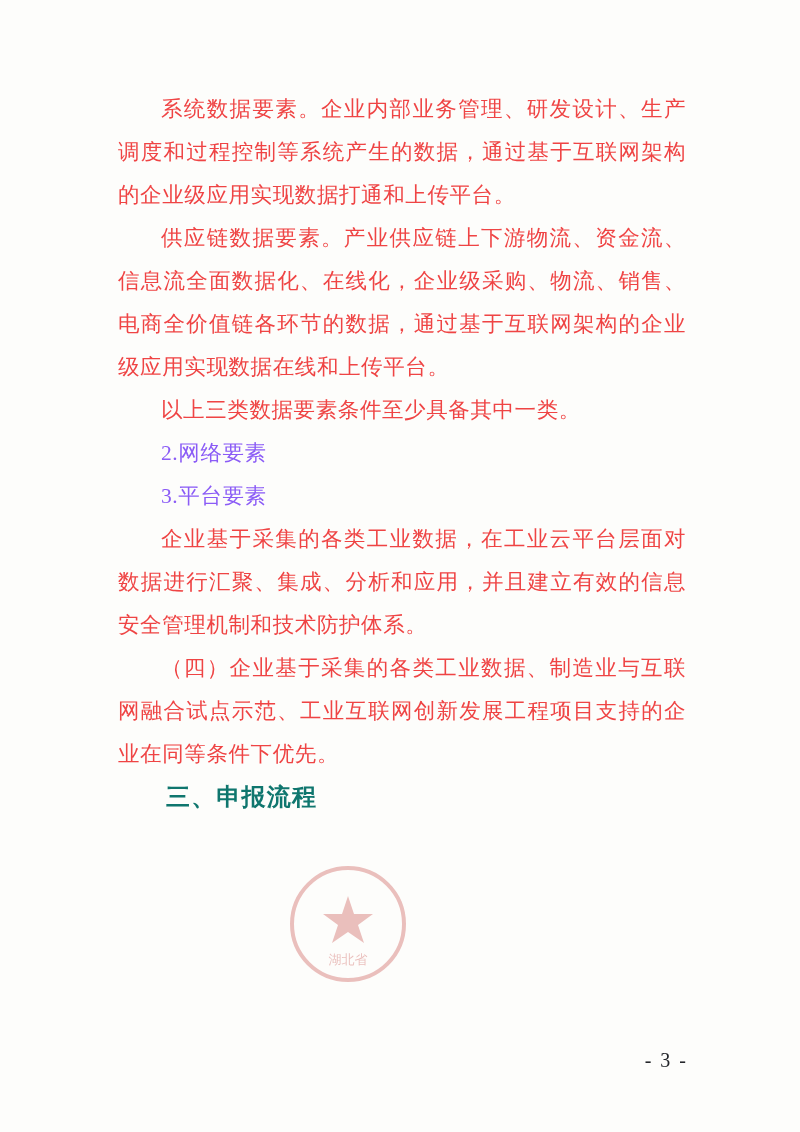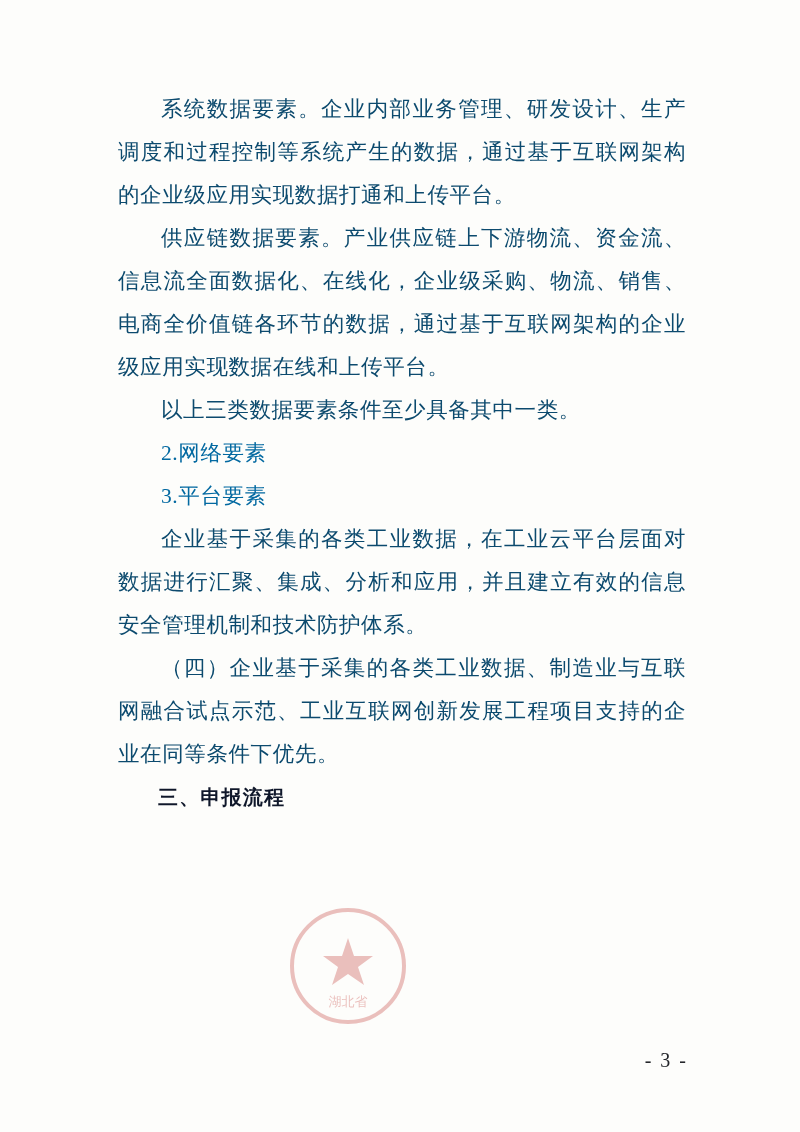--- a/index.html
+++ b/index.html
@@ -20,21 +20,21 @@
     left: 0;
     top: 0;
     width: 800px;
     height: 1132px;
     background: #fdfdfb;
   }
   
   .seal {
     position: absolute;
     left: 288px;
-    top: 906px;
+    top: 864px;
     width: 120px;
     height: 120px;
     opacity: 0.30;
     pointer-events: none;
   }
   .seal svg { display:block; }
 
   .content {
     position: absolute;
     left: 118px;
@@ -42,39 +42,39 @@
     width: 568px;
   }
   p.para {
     margin: 0 0 0 0;
     font-size: 21.5px;
     line-height: 43px;
     letter-spacing: 0.6px;
     text-align: justify;
     text-justify: inter-ideograph;
     text-indent: 2em;
-    color: #0c4a6e;
+    color: #ef4444;
     font-family: "Liberation Serif", "DejaVu Serif", serif;
   }
   p.heading {
     margin: 0;
     font-size: 21.5px;
     line-height: 43px;
     letter-spacing: 0.6px;
     text-indent: 2em;
-    color: #0369a1;
+    color: #8b5cf6;
   }
   p.heading-bold {
     margin: 0;
-    font-size: 20px;
+    font-size: 24px;
     line-height: 43px;
     letter-spacing: 1.2px;
     text-indent: 2em;
     font-weight: bold;
-    color: #0f172a;
+    color: #0f766e;
   }
   .pagenum {
     position: absolute;
     right: 112px;
     bottom: 60px;
     font-size: 20px;
     letter-spacing: 2px;
     color: #24262b;
     font-family: "Liberation Serif", "DejaVu Serif", serif;
   }

